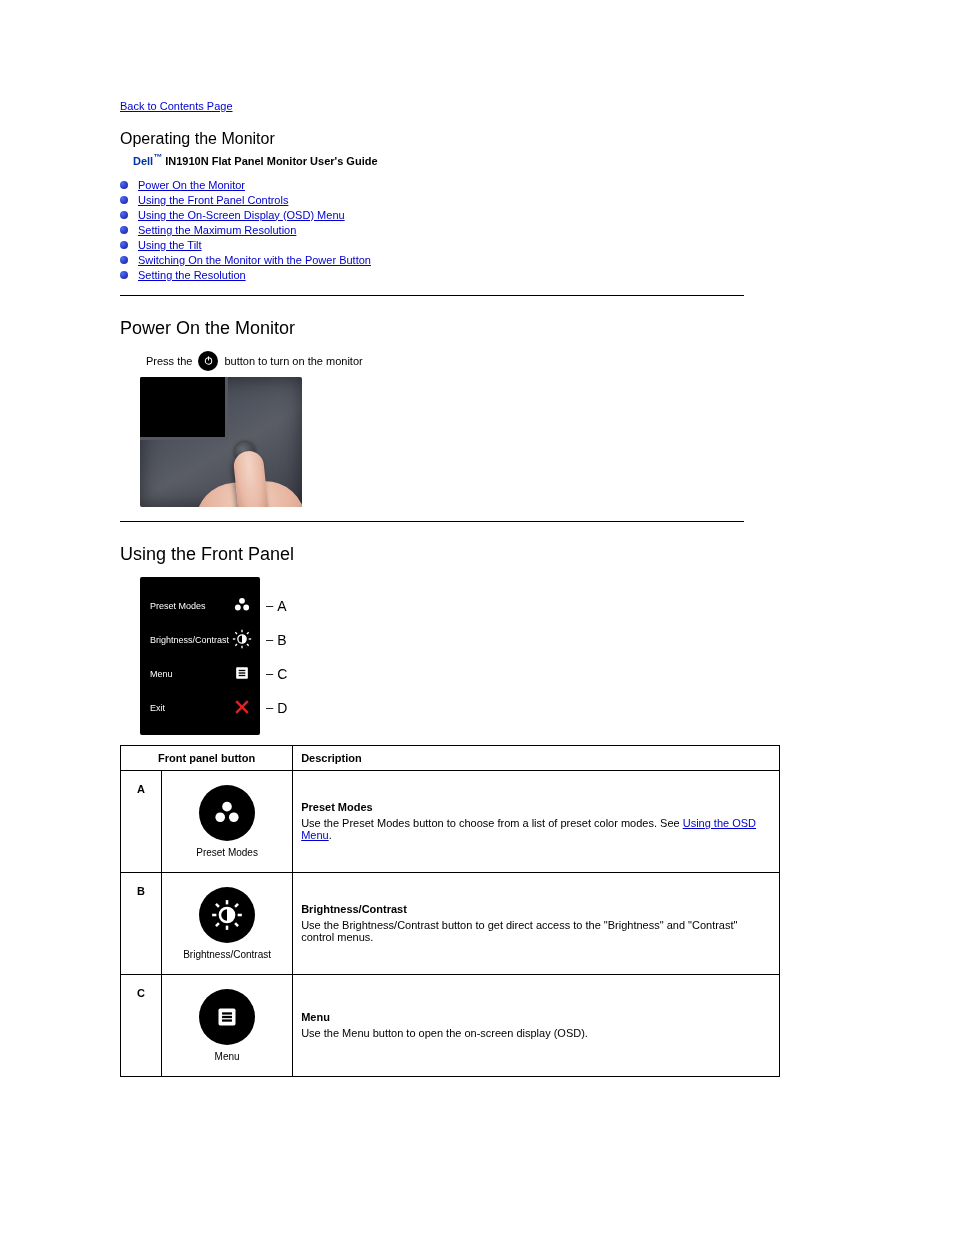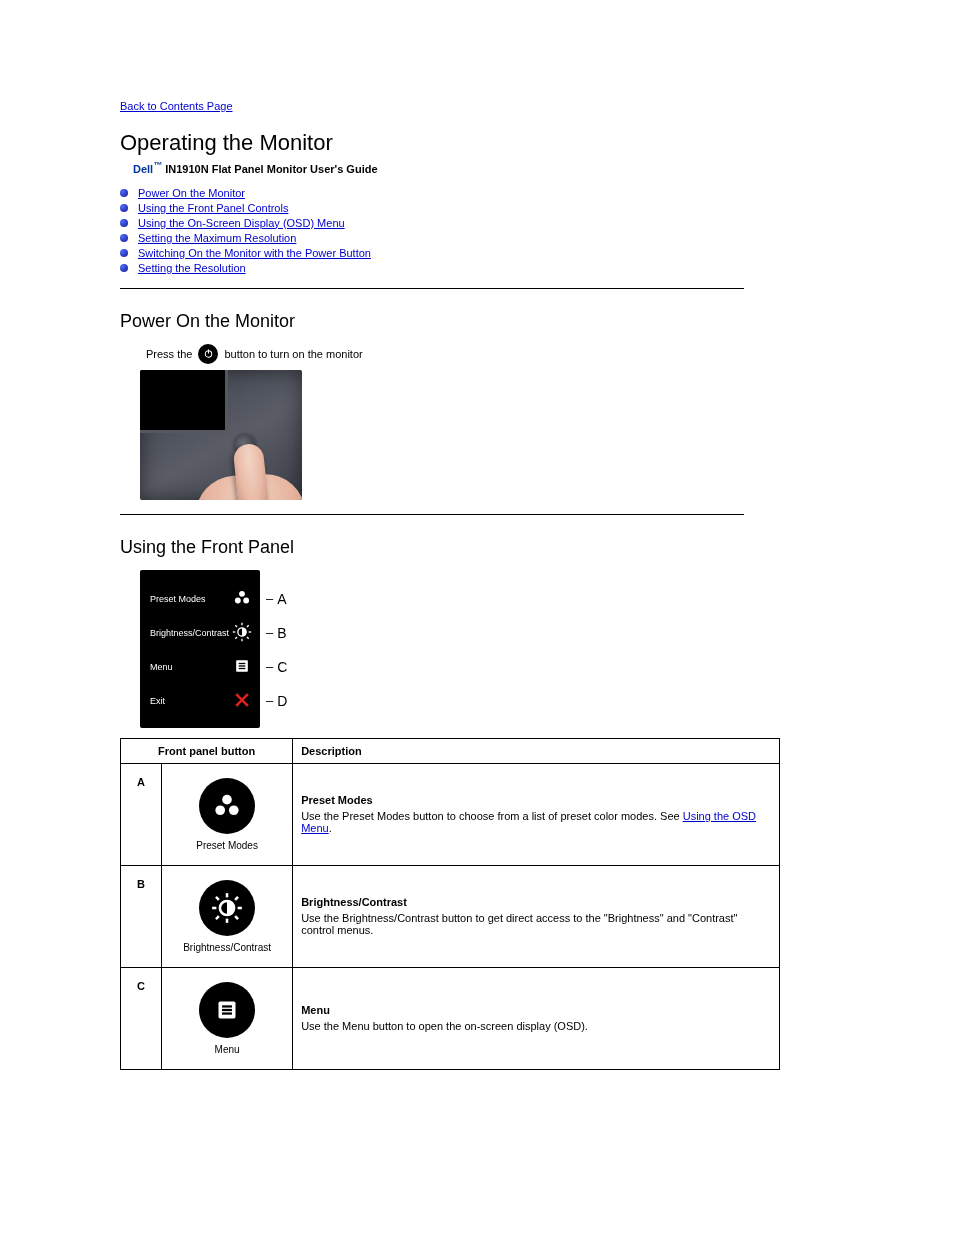--- a/index.html
+++ b/index.html
@@ -14,21 +14,21 @@
     width: 864px;
     padding: 100px 120px 40px 120px;
     box-sizing: border-box;
   }
   .back-link {
     color: #0000cc;
     text-decoration: underline;
     font-size: 11px;
   }
   .main-heading {
-    font-size: 22px;
+    font-size: 16px;
     font-weight: normal;
     margin: 18px 0 4px 0;
   }
   .subtitle {
     font-size: 11px;
     font-weight: bold;
     margin-bottom: 12px;
   }
   .trademark {
     font-size: 9px;
@@ -235,20 +235,24 @@
         <span class="bullet"></span>
         <a href="#">Using the Front Panel Controls</a>
       </li>
     <li>
         <span class="bullet"></span>
         <a href="#">Using the On-Screen Display (OSD) Menu</a>
       </li>
     <li>
         <span class="bullet"></span>
         <a href="#">Setting the Maximum Resolution</a>
+      </li>
+    <li>
+        <span class="bullet"></span>
+        <a href="#">Using the Tilt</a>
       </li>
     <li>
         <span class="bullet"></span>
         <a href="#">Switching On the Monitor with the Power Button</a>
       </li>
     <li>
         <span class="bullet"></span>
         <a href="#">Setting the Resolution</a>
       </li>
   </ul>

